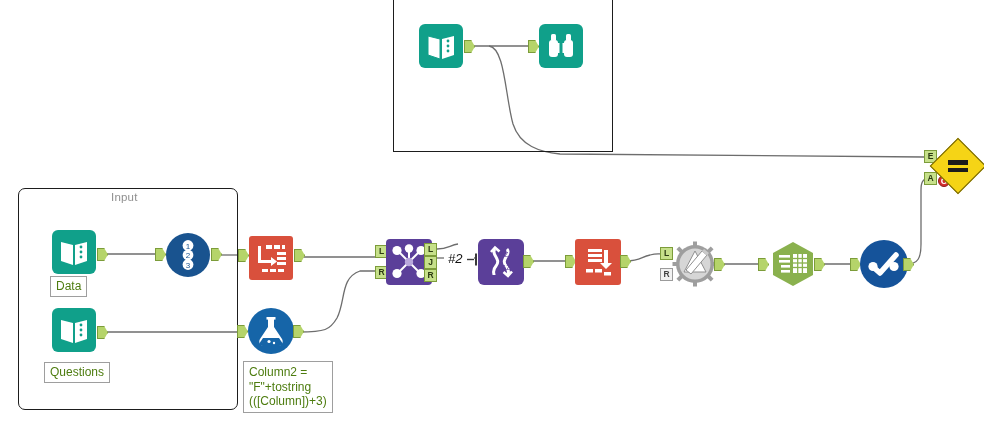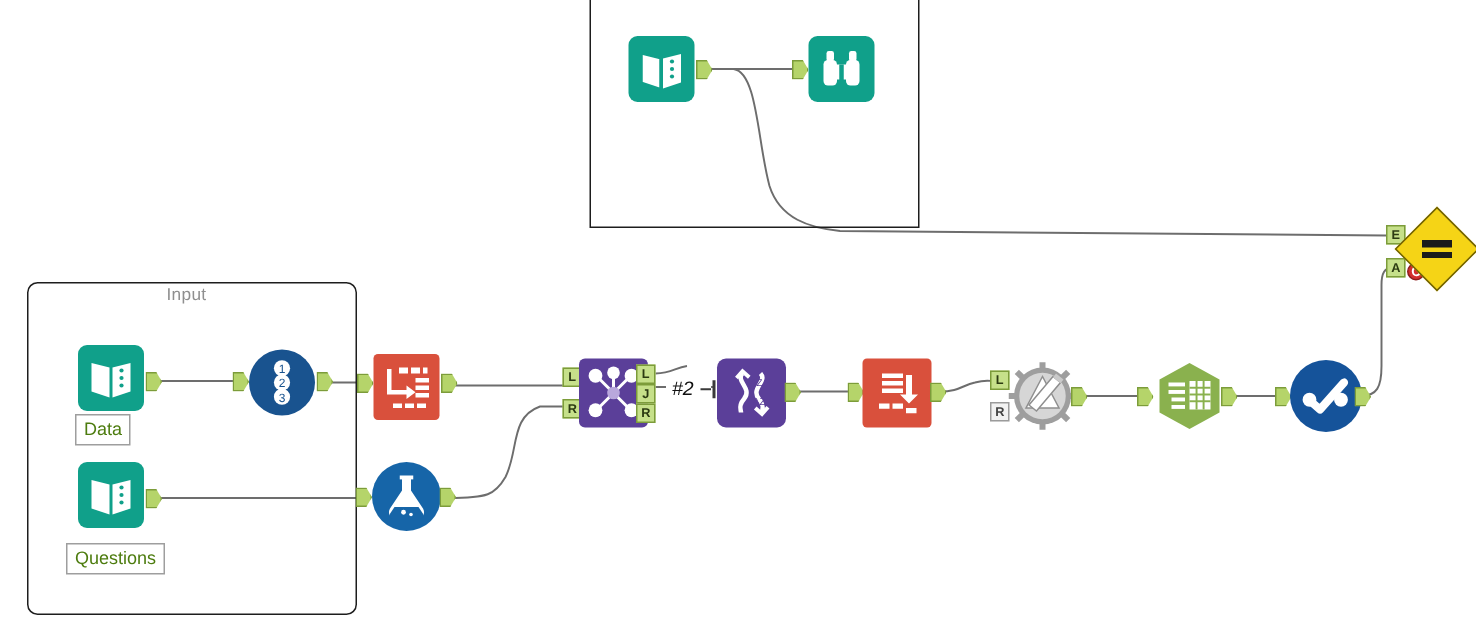--- a/index.html
+++ b/index.html
@@ -180,20 +180,23 @@
   <div class="tool darkblue" style="left:248px;top:308px;width:46px;height:46px;">
     <svg width="46" height="46" viewBox="0 0 46 46">
       <path d="M20 11 L20 19 L12 31 C10 34.5 12.5 38 16.5 38 L29.5 38 C33.5 38 36 34.5 34 31 L26 19 L26 11 Z" fill="#ffffff"></path>
       <rect x="18.5" y="9" width="9" height="2.6" fill="#ffffff"></rect>
       <path d="M15 30 L31 30 L34 34.5 C35.4 37 33.5 38 30 38 L16 38 C12.5 38 10.6 37 12 34.5 Z" fill="#1665a8"></path>
       <circle cx="21" cy="33.5" r="1.6" fill="#ffffff"></circle>
       <circle cx="26" cy="35" r="1.2" fill="#ffffff"></circle>
     </svg>
   </div>
   <div class="port out abs" style="left:293px;top:325px;"></div>
+  <div class="anno multi" style="left:243px;top:361px;">Column2 =
+"F"+tostring
+(([Column])+3)</div>
 
   <div class="port-lbl" style="left:375px;top:245px;">L</div>
   <div class="port-lbl" style="left:375px;top:266px;">R</div>
   <div class="tool sq purple" style="left:386px;top:239px;width:46px;height:46px;border-radius:4px;">
     <svg width="46" height="46" viewBox="0 0 46 46">
       <line x1="23" y1="23" x2="12" y2="12" stroke="#ffffff" stroke-width="2"></line>
       <line x1="23" y1="23" x2="34" y2="12" stroke="#ffffff" stroke-width="2"></line>
       <line x1="23" y1="23" x2="12" y2="34" stroke="#ffffff" stroke-width="2"></line>
       <line x1="23" y1="23" x2="34" y2="34" stroke="#ffffff" stroke-width="2"></line>
       <line x1="23" y1="23" x2="23" y2="10" stroke="#ffffff" stroke-width="2"></line>

